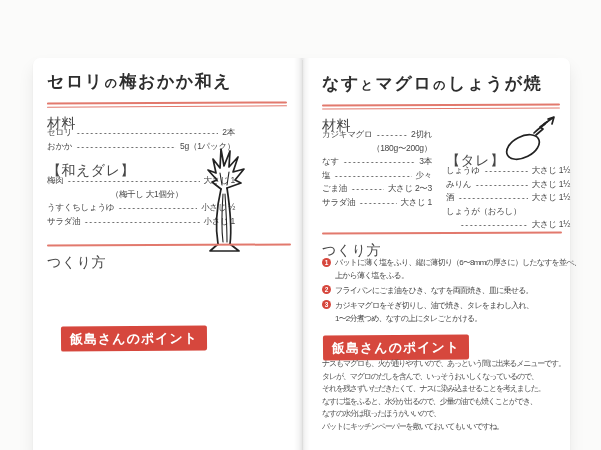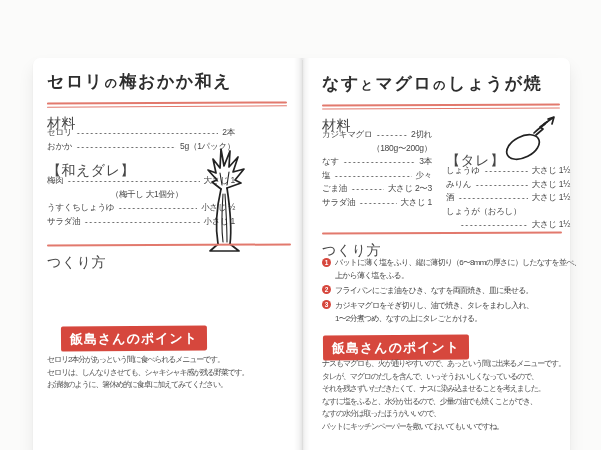--- a/index.html
+++ b/index.html
@@ -152,26 +152,20 @@
       </div>
 
       <div class="single-line abs" style="left:14px;top:186px;width:244px;"></div>
       <div class="sec-label abs" style="left:14px;top:196px;">つくり方</div>
 
 
       <div class="abs" style="left:28px;top:268px;">
         <span class="point-badge">飯島さんのポイント</span>
       </div>
 
-      <div class="point-text abs" style="left:14px;top:296px;width:240px;">
-
-      <div class="point-line">セロリ2本分があっという間に食べられるメニューです。</div>
-          <div class="point-line">セロリは、しんなりさせても、シャキシャキ感が残る野菜です。</div>
-          <div class="point-line">お漬物のように、箸休め的に食卓に加えてみてください。</div>
-        </div>
     </section>
 
     <section class="page right">
       <h1 class="title abs" style="left:20px;top:14px;">
 
       <span class="big">なす</span>
           <span class="small">と</span>
           <span class="big">マグロ</span>
           <span class="small">の</span>
           <span class="big">しょうが焼</span>

